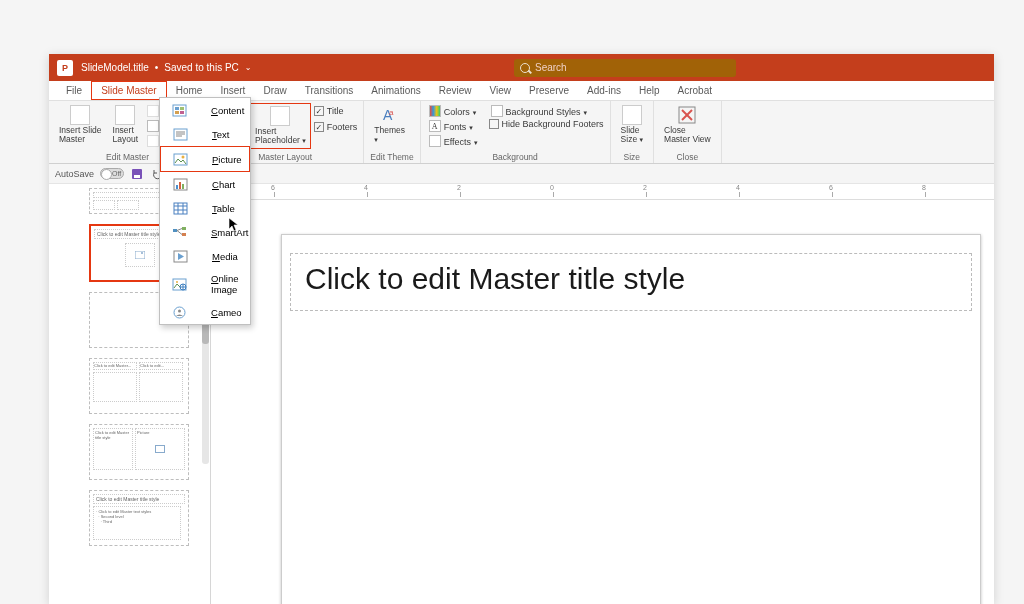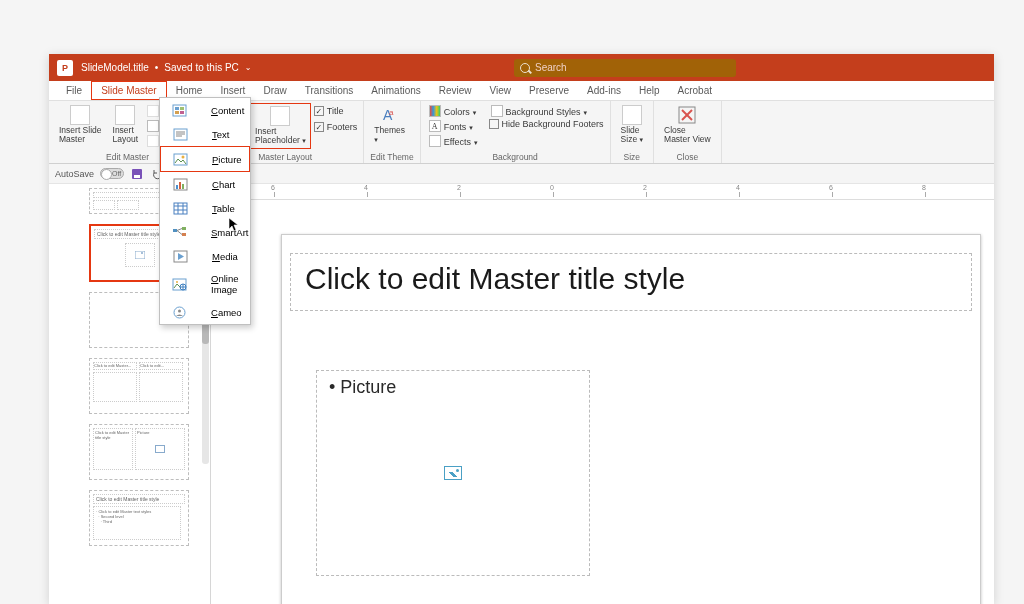--- a/index.html
+++ b/index.html
@@ -314,24 +314,20 @@
           <div class="ruler-tick" style="left: 435px;"></div>
           <div class="ruler-num" style="left: 525px;">4</div>
           <div class="ruler-tick" style="left: 528px;"></div>
           <div class="ruler-num" style="left: 618px;">6</div>
           <div class="ruler-tick" style="left: 621px;"></div>
           <div class="ruler-num" style="left: 711px;">8</div>
           <div class="ruler-tick" style="left: 714px;"></div>
         </div>
       <div class="slide">
         <div class="title-ph"><span>Click to edit Master title style</span></div>
-        <div class="body-ph">
-          <span>• Picture</span>
-          <div class="body-ph-icon"></div>
-        </div>
       </div>
     </div>
   </div>
 </div>
 
 <div class="dropdown" id="ddmenu">
     <div class="dd-item">
       <span class="dd-icon">
         <svg viewBox="0 0 15 13">
           <rect x="1" y="1" width="13" height="11" fill="none" stroke="#6aa0d0"></rect>

